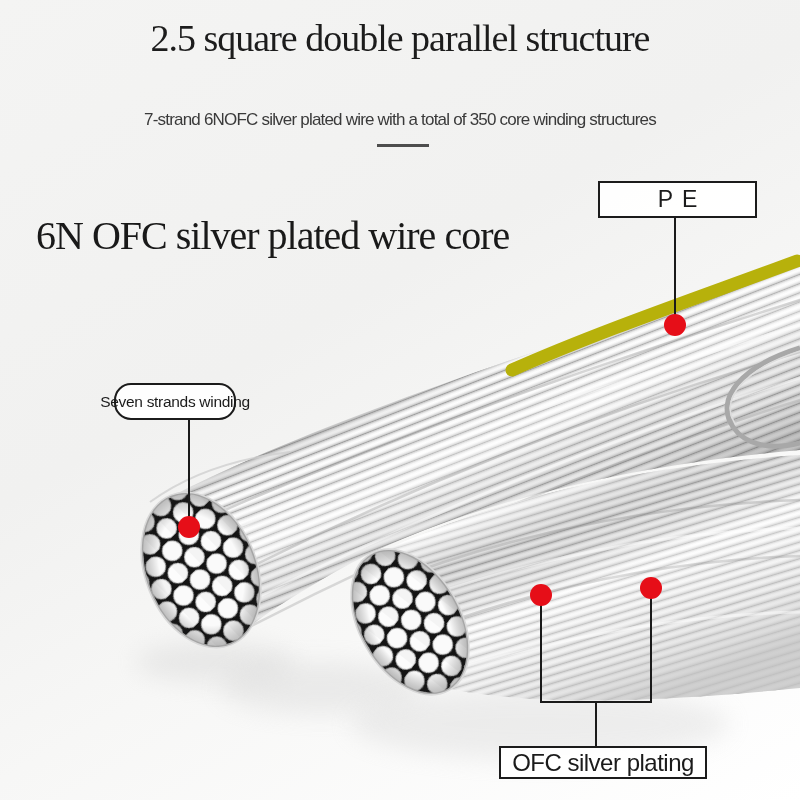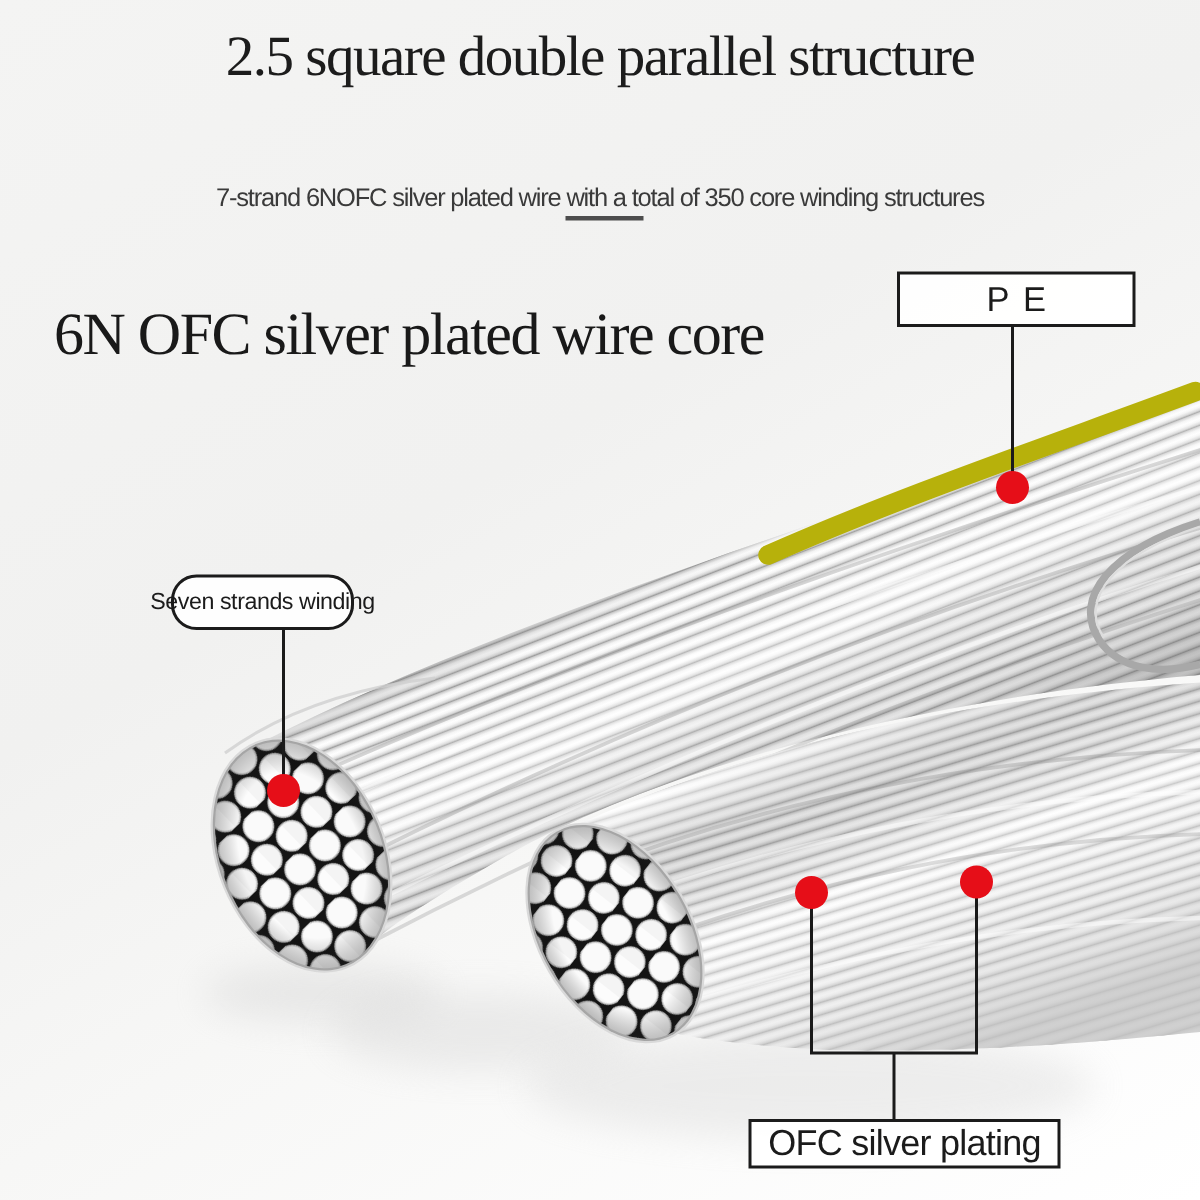--- a/index.html
+++ b/index.html
@@ -12,24 +12,24 @@
   .title{
     position:absolute;top:16px;left:0;width:800px;text-align:center;
     font-family:"Liberation Serif",serif;font-size:38px;letter-spacing:-1px;
     color:#1c1c1c;margin:0;font-weight:400;
   }
   .sub{
     position:absolute;left:0;width:800px;text-align:center;margin:0;
     font-size:17px;letter-spacing:-0.8px;color:#3a3a3a;
   }
   .sub1{top:77px;}
-  .sub2{top:110px;margin-top:12px;}
+  .sub2{top:110px;}
   .divider{position:absolute;left:377px;top:144px;width:52px;height:3px;background:#4d4d4d;}
   .heading{
-    position:absolute;left:36px;top:199px;margin:0;
+    position:absolute;left:36px;top:212px;margin:0;
     font-family:"Liberation Serif",serif;font-size:40px;letter-spacing:-1px;
     color:#191919;font-weight:400;white-space:nowrap;
   }
   .label-box{
     position:absolute;box-sizing:border-box;border:2px solid #1b1b1b;
     background:rgba(255,255,255,0.93);display:flex;align-items:center;justify-content:center;
     color:#1b1b1b;white-space:nowrap;
   }
   #pe-box{left:598px;top:181px;width:159px;height:37px;font-size:23px;}
   #pe-box span{letter-spacing:9px;padding-left:9px;}

